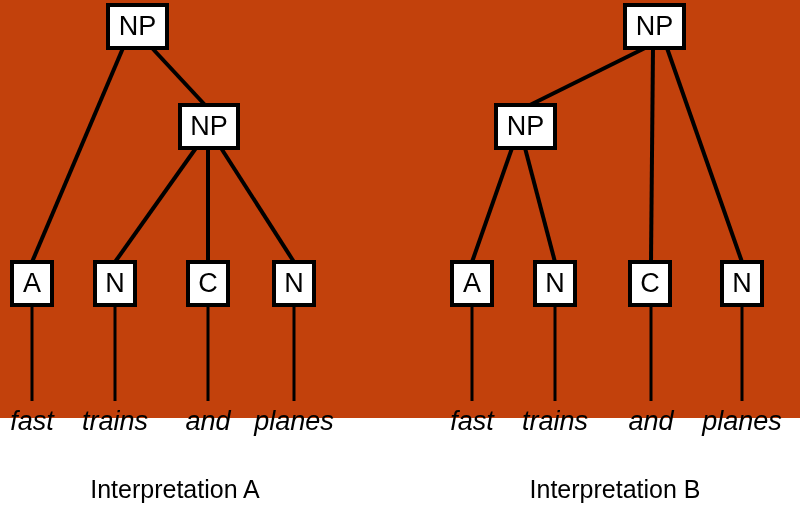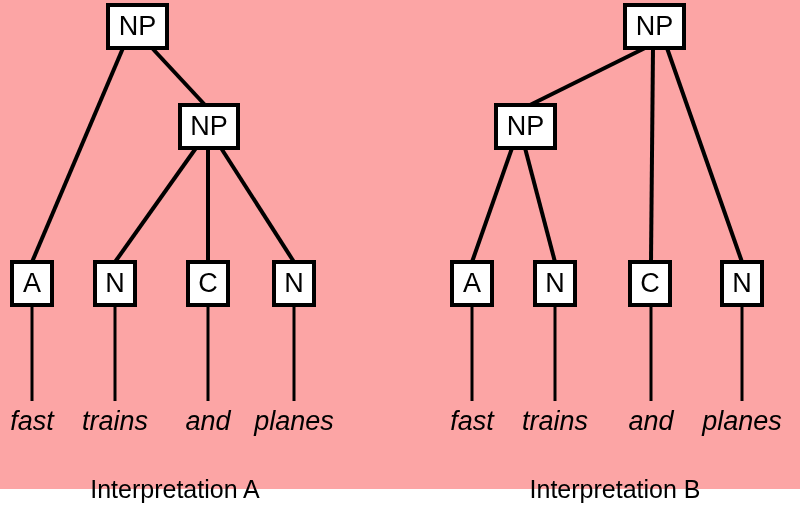--- a/index.html
+++ b/index.html
@@ -11,22 +11,22 @@
   body {
     width: 800px;
     height: 513px;
     font-family: "Liberation Sans", sans-serif;
     color: #000000;
     overflow: hidden;
   }
   #figure-root {
     position: relative;
     width: 800px;
-    height: 489px;
-    background: #fca5a5;
+    height: 418px;
+    background: #c2410c;
   }
   svg.tree-canvas {
     position: absolute;
     top: 0;
     left: 0;
     width: 800px;
     height: 513px;
     display: block;
   }
   .node-box {

